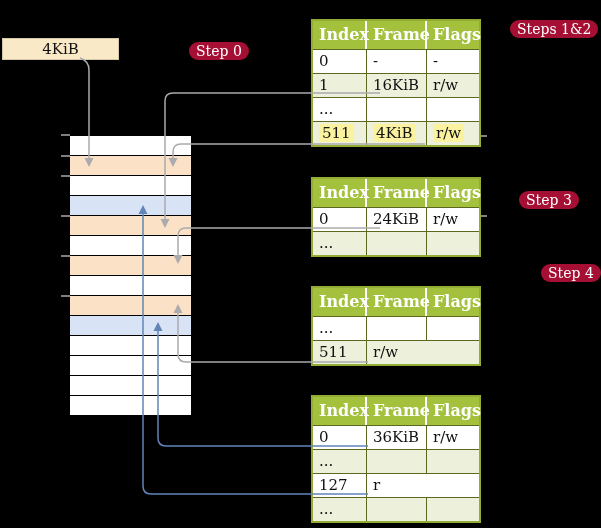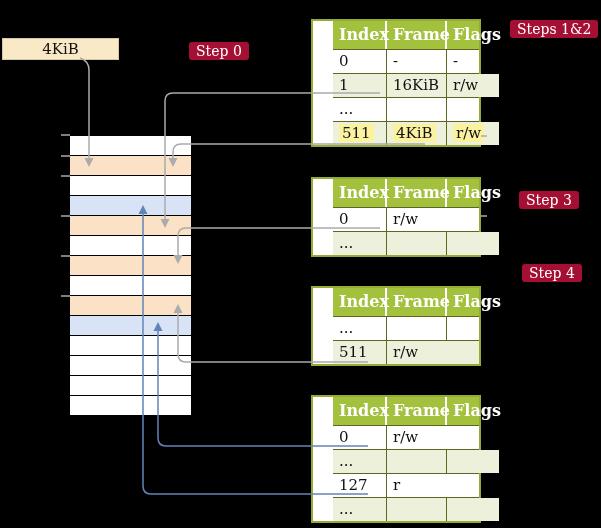--- a/index.html
+++ b/index.html
@@ -4,35 +4,35 @@
 <style>
   html,body{margin:0;padding:0;background:#000;}
   .canvas{position:relative;width:601px;height:528px;background:#000;overflow:hidden;
           font-family:"DejaVu Serif","Liberation Serif",serif;}
   
   .frame-box{position:absolute;left:2px;top:38px;width:117px;height:22px;
     background:#FAE9C6;border:1px solid #D5C9A5;box-sizing:border-box;
     color:#111;font-size:15px;text-align:center;line-height:20px;}
   
   .steplabel{position:absolute;background:#A50F33;color:#fff;font-size:14px;
-    line-height:16px;padding:1px 7px;border-radius:3px;white-space:nowrap;}
+    line-height:16px;padding:1px 7px;border-radius:9px;white-space:nowrap;}
   #step0{left:189px;top:42px;text-align:right;}
   #steps12{left:510px;top:20px;}
   #step3{left:519px;top:156px;margin-top:35px;}
-  #step4{left:522px;top:264px;}
+  #step4{left:541px;top:264px;}
   
   .memcol{position:absolute;left:70px;top:135px;width:121px;height:280px;}
   .memrow{position:absolute;left:0;width:121px;height:18.8px;}
   .tone-white{background:#FFFFFF;}
   .tone-orange{background:#FBE2C6;}
   .tone-blue{background:#D8E4F5;}
   .tick{position:absolute;width:9px;height:2px;background:#7F7F7F;left:61px;}
   
   .ptable{position:absolute;left:311px;width:170px;border:2px solid #93AC34;
-    box-sizing:border-box;background:#fff;padding-left:20px;}
+    box-sizing:border-box;background:#fff;}
   .phead{display:grid;grid-template-columns:54px 60px 52px;height:28px;background:#A3C13C;}
   .phead > div{color:#fff;font-weight:bold;font-size:16px;line-height:28px;
     padding-left:6px;box-sizing:border-box;border-right:2px solid #fff;}
   .phead > div:last-child{border-right:none;}
   .prow{display:grid;grid-template-columns:54px 60px 52px;height:24px;border-top:1px solid #5C671F;box-sizing:border-box;}
   .prow > div{font-size:15px;color:#111;line-height:22px;padding-left:6px;
     box-sizing:border-box;border-right:1px solid #5C671F;overflow:hidden;white-space:nowrap;}
   .prow > div:last-child{border-right:none;}
   .shaded{background:#EDF1DB;}
   .hl{background:#FBF2A0;padding:0 3px;}
@@ -107,20 +107,21 @@
         </div>
       </div>
       <div class="ptable" style="top: 177px;">
         <div class="phead">
           <div>Index</div>
           <div>Frame</div>
           <div>Flags</div>
         </div>
         <div class="prow">
           <div>0</div>
+          <div>24KiB</div>
           <div>r/w</div>
         </div>
         <div class="prow shaded">
           <div class="shaded">...</div>
           <div class="shaded"></div>
           <div class="shaded"></div>
         </div>
       </div>
       <div class="ptable" style="top: 286px;">
         <div class="phead">
@@ -139,20 +140,21 @@
         </div>
       </div>
       <div class="ptable" style="top: 395px;">
         <div class="phead">
           <div>Index</div>
           <div>Frame</div>
           <div>Flags</div>
         </div>
         <div class="prow">
           <div>0</div>
+          <div>36KiB</div>
           <div>r/w</div>
         </div>
         <div class="prow shaded">
           <div class="shaded">...</div>
           <div class="shaded"></div>
           <div class="shaded"></div>
         </div>
         <div class="prow">
           <div>127</div>
           <div>r</div>

